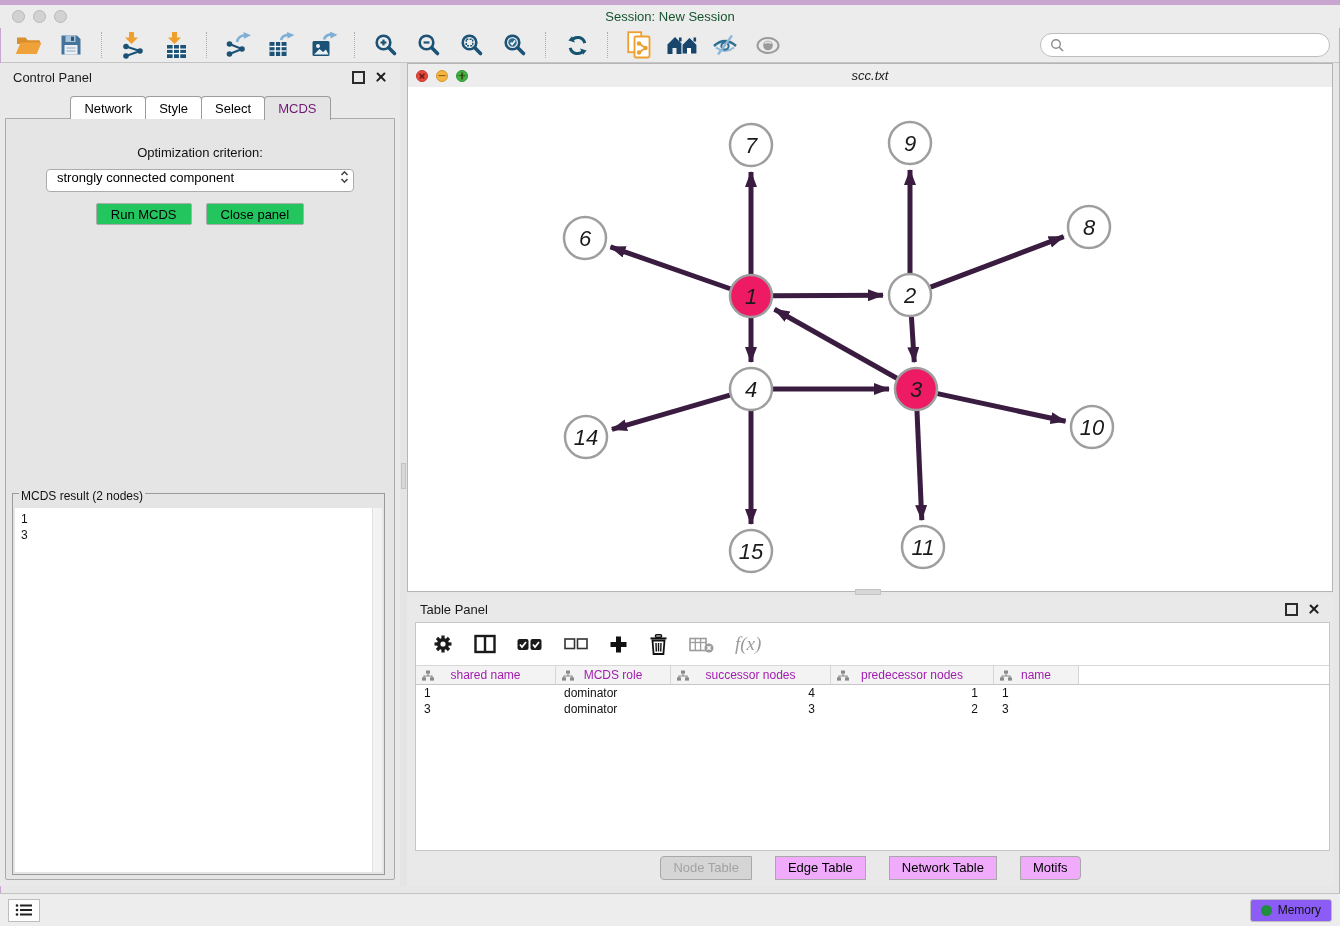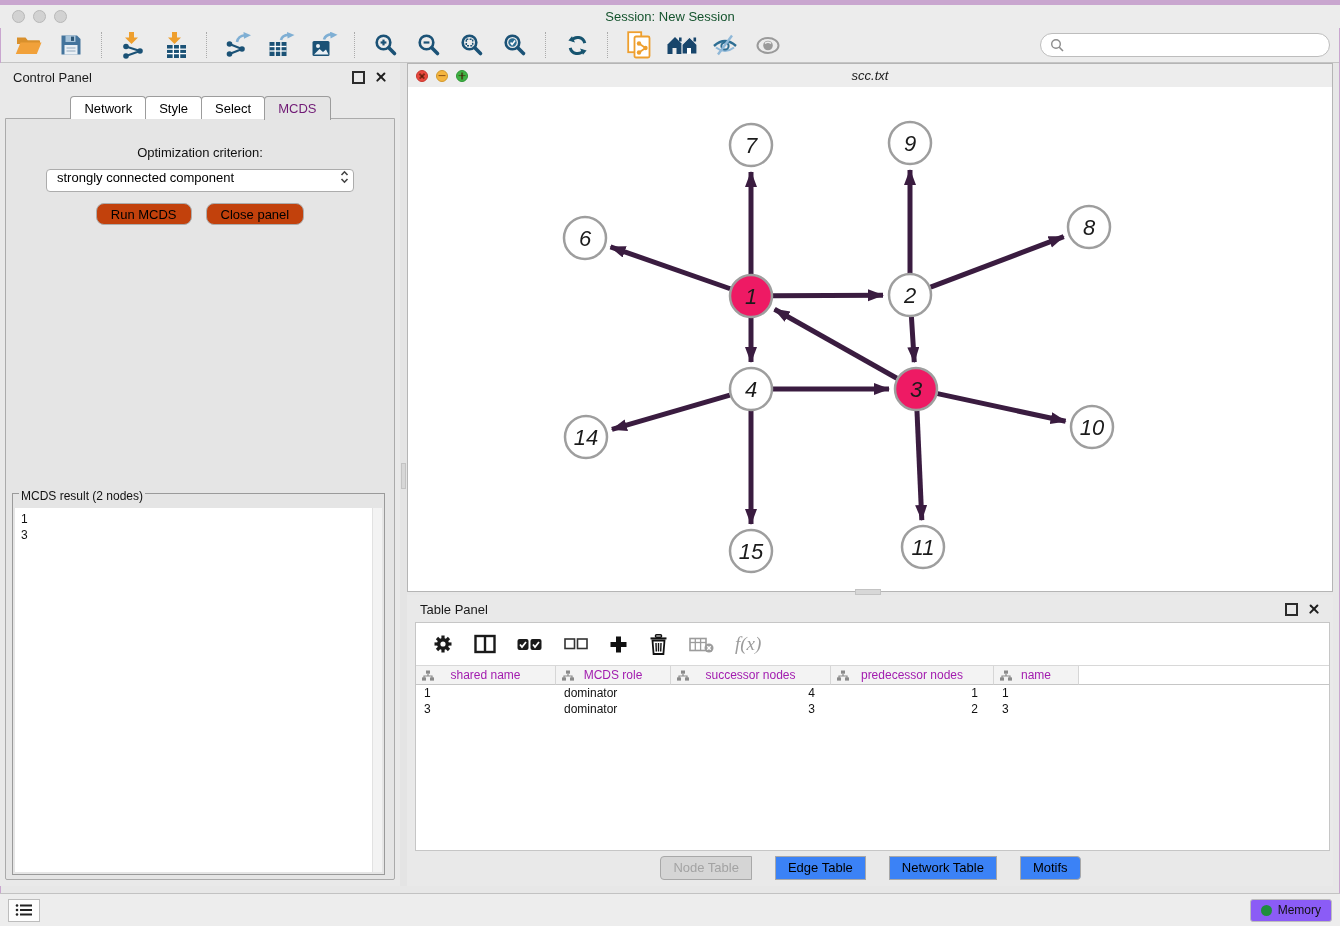--- a/index.html
+++ b/index.html
@@ -32,21 +32,21 @@
   .cp-tab{font-size:13px;padding:3px 13px 2px;background:#FFF;border:1px solid #9C9C9C;border-bottom:none;
           border-radius:4px 4px 0 0;margin-right:-1px;height:17px;line-height:17px;cursor:pointer;}
   .cp-tab.active{background:#E5E5E5;color:#701a75;height:18px;}
   .cp-body{position:absolute;left:5px;top:55px;width:388px;height:760px;background:#E5E5E5;
            border:1px solid #ABABAB;border-radius:0 0 2px 2px;}
   .opt-label{text-align:center;margin-top:26px;font-size:13px;color:#111;}
   .cp-select{margin:9px auto 0;width:308px;height:23px;background:#FFF;border:1px solid #ACACAC;border-radius:4px;
              display:flex;align-items:flex-start;padding:0 4px 0 10px;font-size:13px;box-sizing:border-box;cursor:pointer;}
   .cp-select .sel-text{flex:1;}
   .btn-row{display:flex;justify-content:center;gap:14px;margin-top:11px;}
-  .btn{height:22px;padding:0 14px;background:#c2410c;border:1px solid #ACACAC;border-radius:8px;font-size:13px;
+  .btn{height:22px;padding:0 14px;background:#22c55e;border:1px solid #ACACAC;border-radius:2px;font-size:13px;
        display:flex;align-items:center;font-family:"Liberation Sans",sans-serif;cursor:pointer;}
   .result-fieldset{position:absolute;left:6px;right:9px;top:374px;bottom:4px;border:1px solid #9A9A9A;margin:0;padding:0;}
   .result-legend{font-size:12px;color:#111;margin-left:6px;padding:0 2px;}
   .result-box{position:absolute;left:2px;right:2px;top:14px;bottom:2px;background:#FFF;overflow:hidden;}
   .result-lines{padding:3px 6px;font-size:12px;line-height:16px;color:#111;}
   .result-scroll{position:absolute;right:0;top:0;bottom:0;width:9px;background:#F3F3F3;border-left:1px solid #E2E2E2;}
   
   .v-split{position:absolute;left:400px;top:63px;width:7px;height:823px;background:#E4E4E4;}
   .v-split .grip{position:absolute;left:0.5px;top:400px;width:5px;height:26px;background:#D7D7D7;border:1px solid #C3C3C3;box-sizing:border-box;}
   .h-grip{position:absolute;left:855px;top:589px;width:26px;height:6px;background:#D7D7D7;border:1px solid #C3C3C3;box-sizing:border-box;z-index:3;}
@@ -77,21 +77,21 @@
   .tbl-head{display:flex;border-top:1px solid #D8D8D8;}
   .th{position:relative;height:19px;background:#F3F3F3;border-right:1px solid #D6D6D6;border-bottom:1px solid #C6C6C6;
       display:flex;align-items:center;justify-content:center;font-size:12px;color:#a21caf;box-sizing:border-box;cursor:pointer;}
   .th .tree-icon{position:absolute;left:6px;top:4px;}
   .th-fill{flex:1;border-right:none;background:#FFF;border-bottom:1px solid #C6C6C6;}
   .tr{display:flex;height:16px;align-items:center;font-size:12px;color:#111;}
   .td{box-sizing:border-box;overflow:hidden;white-space:nowrap;}
   .td.left{padding-left:8px;text-align:left;}
   .td.right{padding-right:16px;text-align:right;}
   .tp-tabs{position:absolute;left:0;right:0;bottom:6px;display:flex;justify-content:center;gap:24px;}
-  .tp-tab{font-size:13px;padding:3px 12px;background:#3b82f6;border:1px solid #A8A8A8;margin-right:-1px;height:16px;line-height:16px;cursor:pointer;}
+  .tp-tab{font-size:13px;padding:3px 12px;background:#f0abfc;border:1px solid #A8A8A8;margin-right:-1px;height:16px;line-height:16px;cursor:pointer;}
   .tp-tab:first-child{border-radius:4px 0 0 4px;}
   .tp-tab:last-child{border-radius:0 4px 4px 0;}
   .tp-tab.active{background:#D5D5D5;color:#A3A3A3;}
   
   .status-bar{position:absolute;left:0;top:893px;width:1340px;height:33px;background:#EDEDED;border-top:1px solid #C2C2C2;
               display:flex;align-items:center;padding:0 8px;box-sizing:border-box;}
   .sq-btn{width:32px;height:23px;background:#FDFDFD;border:1px solid #BDBDBD;display:flex;align-items:center;justify-content:center;cursor:pointer;}
   .memory-btn{margin-left:auto;height:23px;background:#8b5cf6;border:1px solid #BDBDBD;border-radius:3px;
               display:flex;align-items:center;gap:6px;padding:0 10px;font-size:12px;color:#111;cursor:pointer;font-family:"Liberation Sans",sans-serif;}
   .memory-dot{width:11px;height:11px;border-radius:50%;background:#1F8E3D;}

